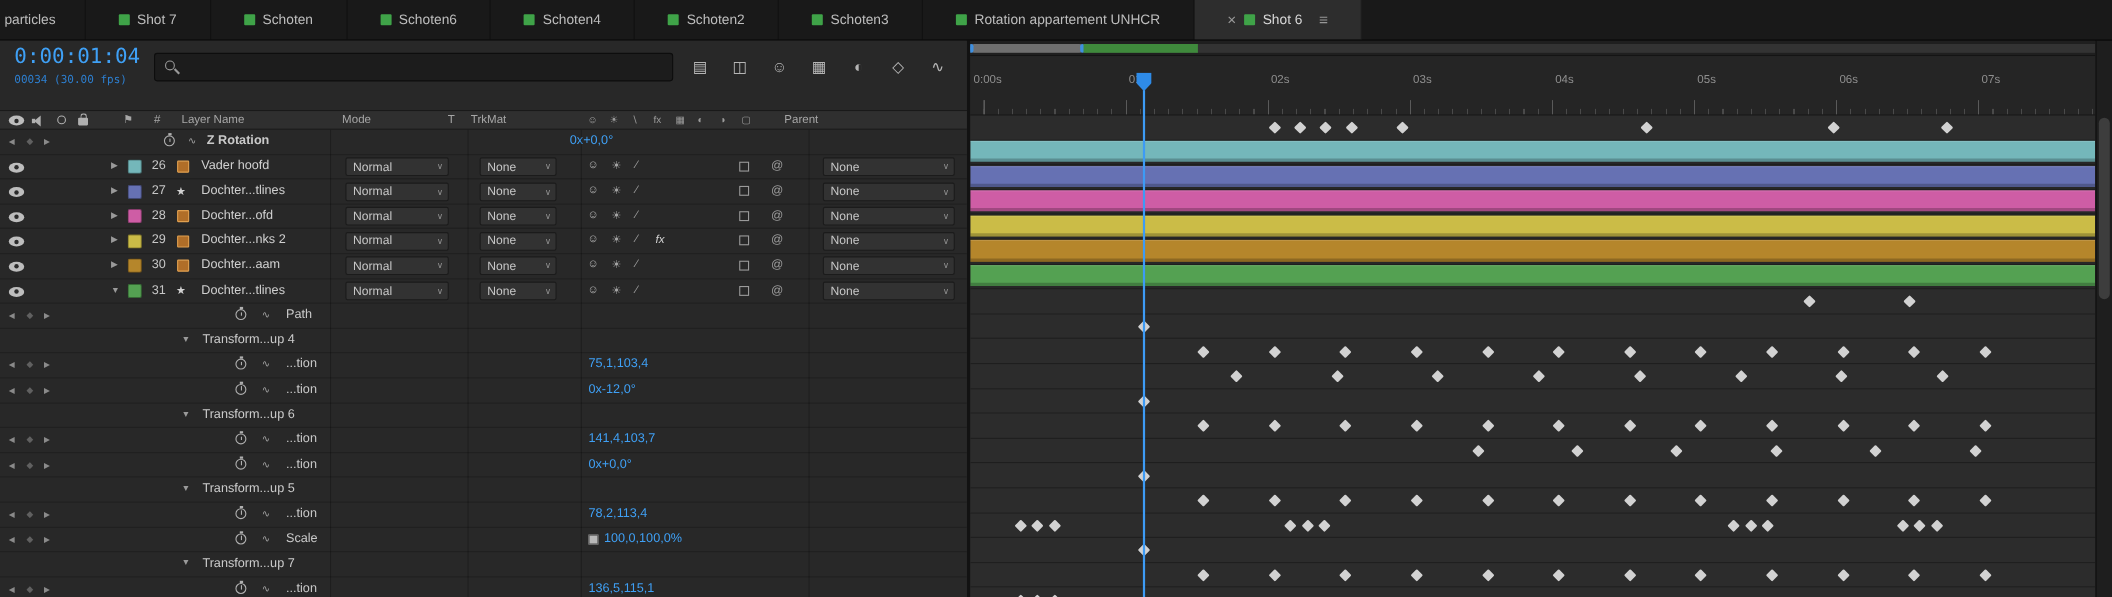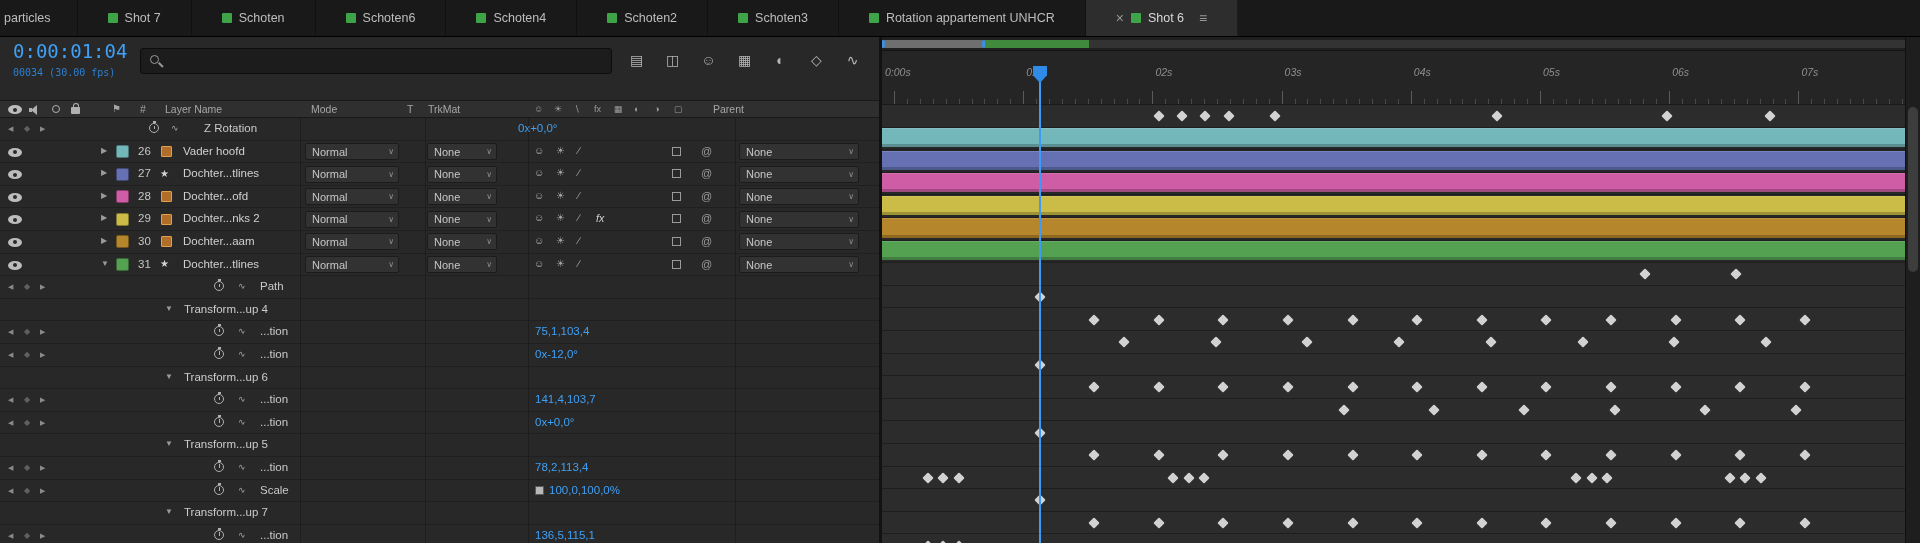--- a/index.html
+++ b/index.html
@@ -58,52 +58,52 @@
   .i-cube{position:absolute;left:672px;top:6px;width:9px;height:9px;border:1px solid #9a9a9a;}
 
   
   .row-eye{left:8px;top:7px;}
   .exparrow{position:absolute;left:101px;top:5px;font-size:8px;color:#9a9a9a;}
   .chip{position:absolute;left:116px;top:4.5px;width:13px;height:13px;border-radius:2px;border:1px solid rgba(0,0,0,.35);}
   .lnum{position:absolute;left:138px;top:4px;}
   .ticon-star{position:absolute;left:160px;top:4.5px;font-size:10px;color:#d2d2d2;}
   .ticon-footage{position:absolute;left:161px;top:5.5px;width:11px;height:11px;background:#b06e28;border:1px solid #e0a050;border-radius:1px;}
   .lname{position:absolute;left:183px;top:4px;color:#d0d0d0;}
-  .dd{position:absolute;top:2.5px;height:17px;background:#323232;border:1px solid #1b1b1b;border-radius:2px;font-size:11px;color:#c6c6c6;}
+  .dd{position:absolute;top:2.5px;height:17px;background:#323232;border:1px solid #1b1b1b;border-radius:2px;font-size:11px;color:#c6c6c6;margin-left:9px;}
   .dd-t{position:absolute;left:6px;top:1.5px;}
   .dd-c{position:absolute;right:4px;top:3px;font-size:8px;color:#8f8f8f;}
   .dd-mode{left:305px;width:94px;}
   .dd-trk{left:427px;width:70px;}
   .dd-parent{left:739px;width:120px;}
   .sw{position:absolute;top:4px;font-size:10px;color:#a5a5a5;}
   .sw1{left:534px;} .sw2{left:556px;} .sw3{left:578px;}
   .swfx{left:596px;font-style:italic;font-size:10.5px;color:#d2d2d2;}
   .pick{position:absolute;left:701px;top:4px;font-size:11px;color:#9a9a9a;}
 
   
   .knav{position:absolute;top:7px;font-size:7px;color:#8a8a8a;}
   .knav-l{left:8px;} .knav-r{left:40px;}
   .knav-d{left:24px;top:6px;font-size:8px;color:#606060;}
   .pwatch{left:214px;top:5px;} .pwatch.sh{left:149px;}
   .pgraph{left:238px;top:5px;} .pgraph.sh{left:171px;}
-  .pname{position:absolute;left:260px;top:4px;color:#c9c9c9;} .pname.sh{left:204px;}
+  .pname{position:absolute;left:260px;top:4px;color:#c9c9c9;} .pname.sh{left:188px;font-weight:bold;}
   .val{position:absolute;left:535px;top:4px;color:#3fa0f5;} .val.sh{left:518px;}
   .constrain{position:absolute;left:535px;top:6px;width:9px;height:9px;background:#b8b8b8;border:1px solid #5a5a5a;}
   .garrow{position:absolute;left:165px;top:5px;font-size:8px;color:#9a9a9a;}
   .gname{position:absolute;left:184px;top:4px;color:#cccccc;}
 
   
   .right{flex:1;position:relative;background:#262626;overflow:hidden;}
   .nav-strip{height:14px;background:#1f1f1f;border-bottom:1px solid #141414;position:relative;}
   .nav-track{position:absolute;left:0;right:0;top:3px;height:8px;background:#333;}
   .nav-handle{position:absolute;top:3px;height:8px;background:#6f6f6f;border-radius:4px;}
   .nav-handle::before,.nav-handle::after{content:"";position:absolute;top:0;width:4px;height:8px;background:#3e8fe0;border-radius:3px;}
   .nav-handle::before{left:-1px;} .nav-handle::after{right:-1px;}
   .cached{position:absolute;top:3px;height:8px;background:#3f8a3c;}
-  .ruler{height:54px;position:relative;background:#252525;border-bottom:1px solid #191919;overflow:hidden;font-style:italic;}
+  .ruler{height:54px;position:relative;background:#252525;border-bottom:1px solid #191919;overflow:hidden;}
   .rlabel{position:absolute;top:15px;font-size:10.5px;color:#8f8f8f;}
   .ticks-minor{position:absolute;left:12px;right:0;bottom:0;height:5px;
       background:repeating-linear-gradient(90deg,#4a4a4a 0 1px,transparent 1px 12.92px);}
   .ticks-major{position:absolute;left:12px;right:0;bottom:0;height:13px;
       background:repeating-linear-gradient(90deg,#5a5a5a 0 1px,transparent 1px 129.2px);}
   .rows-right{height:438px;overflow:hidden;position:relative;}
   .trow{position:relative;height:22.6px;border-bottom:1px solid #1e1e1e;background:#272727;}
   .trow.t-prop{background:#2c2c2c;}
   .bar{position:absolute;left:0;right:0;top:0.5px;bottom:2px;
        box-shadow:inset 0 1px rgba(255,255,255,.12), inset 0 -3px rgba(0,0,0,.22);}

